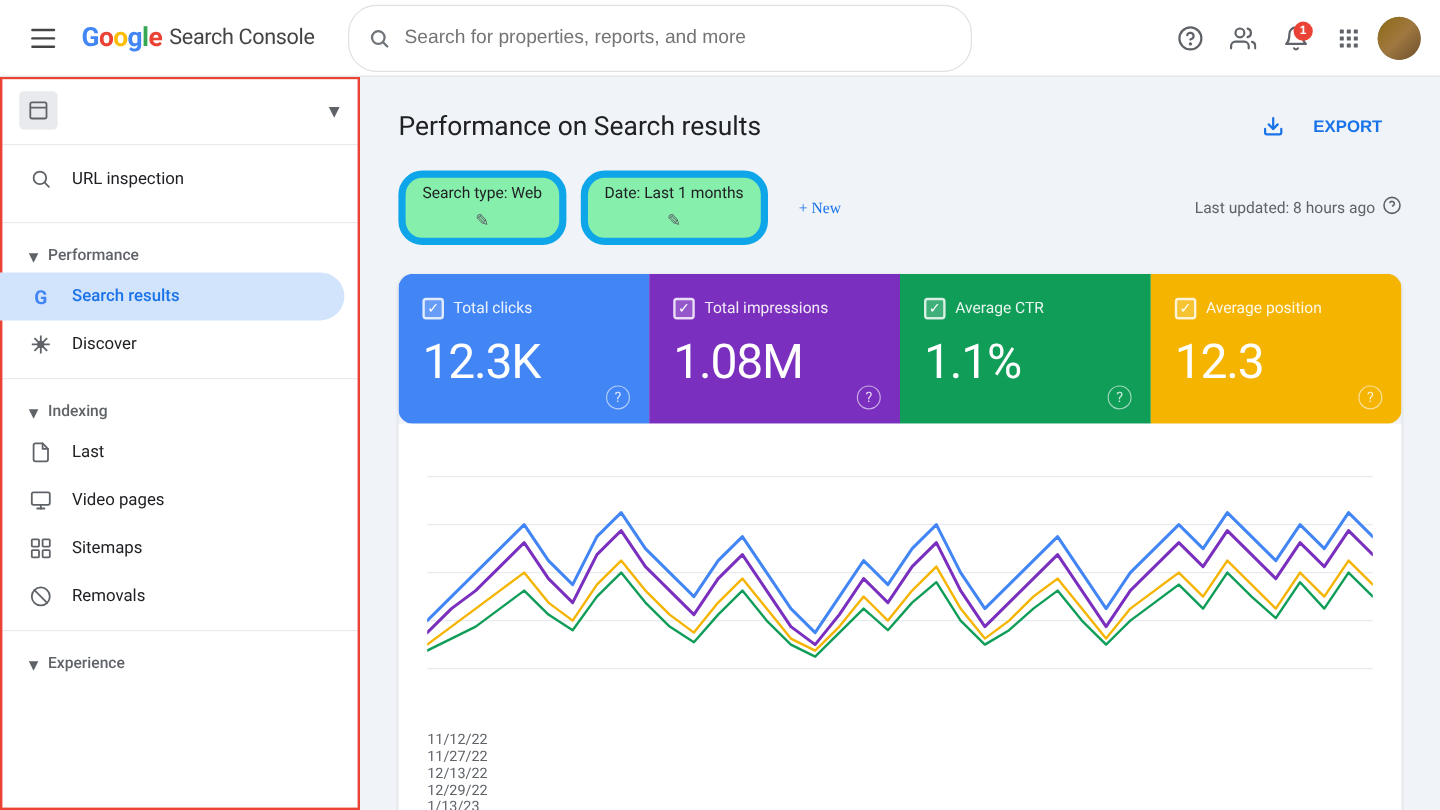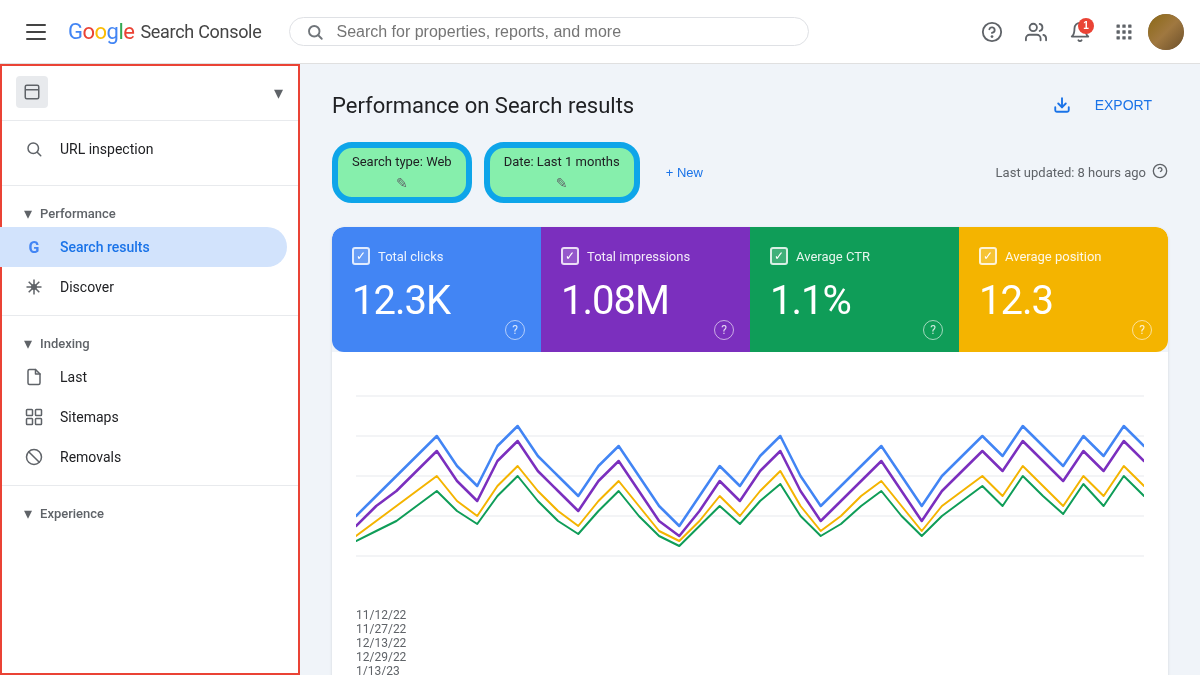--- a/index.html
+++ b/index.html
@@ -31,35 +31,35 @@
       border-radius: 50%;
     }
     .hamburger-icon { display: flex; flex-direction: column; gap: 5px; }
     .hamburger-icon span { width: 20px; height: 2px; background: #444; border-radius: 2px; display: block; }
 
     .logo-area {
       display: flex; align-items: center; gap: 6px; text-decoration: none;
       flex-shrink: 0;
     }
     .google-logo {
-      font-size: 22px; font-weight: 400; letter-spacing: -0.5px;
+      font-size: 22px; font-weight: 700; letter-spacing: -0.5px;
     }
     .g-blue { color: #4285F4; }
     .g-red { color: #EA4335; }
     .g-yellow { color: #FBBC05; }
     .g-green { color: #34A853; }
     .logo-text {
       font-size: 18px; color: #444; font-weight: 400; letter-spacing: -0.3px;
     }
 
     .search-bar-container {
       flex: 1; max-width: 520px; margin: 0 16px;
     }
     .search-bar {
-      width: 100%; height: 29px; border: 1px solid #dfe1e5; border-radius: 24px;
+      width: 100%; height: 56px; border: 1px solid #dfe1e5; border-radius: 24px;
       display: flex; align-items: center; padding: 0 16px; gap: 12px;
       background: #fff;
     }
     .search-icon-svg { color: #70757a; flex-shrink: 0; }
     .search-input {
       border: none; outline: none; flex: 1; font-size: 16px; color: #202124;
       background: transparent;
     }
 
     .header-actions {
@@ -136,36 +136,36 @@
       flex: 1; padding: 24px 32px; overflow-y: auto; background: #f0f4f9;
     }
 
     .content-header {
       display: flex; align-items: center; justify-content: space-between; margin-bottom: 20px;
     }
     .page-title { font-size: 22px; font-weight: 400; color: #202124; text-align: center; }
     .export-btn {
       display: flex; align-items: center; gap: 24px; padding: 8px 16px;
       border: none; background: none; cursor: pointer; color: #1a73e8;
-      font-size: 14px; font-weight: 400; border-radius: 4px;
+      font-size: 14px; font-weight: 700; border-radius: 4px;
     }
 
     .filter-bar {
       display: flex; align-items: center; gap: 12px; margin-bottom: 24px;
     }
     .filter-chip {
       display: flex; align-items: center; gap: 6px; padding: 6px 14px;
       border: 6px solid #0ea5e9; border-radius: 20px; background: #86efac;
       font-size: 13px; color: #202124; cursor: pointer; flex-direction: column;
     }
     .filter-edit-icon { color: #5f6368; font-size: 14px; }
     .add-filter-btn {
       display: flex; align-items: flex-end; gap: 4px; padding: 6px 14px;
       border: none; background: none; cursor: pointer; color: #1a73e8;
-      font-size: 13px; font-weight: 500;
+      font-size: 13px; font-weight: 500; font-family: Liberation Serif, serif;
     }
     .last-updated { margin-left: auto; font-size: 13px; color: #5f6368; display: flex; align-items: center; gap: 6px; }
     .help-icon { color: #5f6368; font-size: 16px; cursor: pointer; }
 
     
     .metrics-row {
       display: flex; gap: 0; margin-bottom: 0; border-radius: 12px; overflow: hidden;
     }
     .metric-card {
       flex: 1; padding: 20px 20px 28px; position: relative; cursor: pointer;
@@ -341,20 +341,30 @@
     <div class="nav-item">
       <span class="nav-item-icon">
         <svg width="18" height="18" viewBox="0 0 24 24" fill="none" stroke="currentColor" stroke-width="2" stroke-linecap="round" stroke-linejoin="round">
           <path d="M14 2H6a2 2 0 0 0-2 2v16a2 2 0 0 0 2 2h12a2 2 0 0 0 2-2V8z"></path>
           <polyline points="14 2 14 8 20 8"></polyline>
         </svg>
       </span>
       <span>Last</span>
     </div>
 
+    <div class="nav-item">
+      <span class="nav-item-icon">
+        <svg width="18" height="18" viewBox="0 0 24 24" fill="none" stroke="currentColor" stroke-width="2" stroke-linecap="round" stroke-linejoin="round">
+          <rect x="2" y="3" width="20" height="14" rx="2" ry="2"></rect>
+          <line x1="8" y1="21" x2="16" y2="21"></line>
+          <line x1="12" y1="17" x2="12" y2="21"></line>
+        </svg>
+      </span>
+      <span>Video pages</span>
+    </div>
 
     <div class="nav-item">
       <span class="nav-item-icon">
         <svg width="18" height="18" viewBox="0 0 24 24" fill="none" stroke="currentColor" stroke-width="2" stroke-linecap="round" stroke-linejoin="round">
           <rect x="2" y="2" width="8" height="8" rx="1"></rect>
           <rect x="14" y="2" width="8" height="8" rx="1"></rect>
           <rect x="2" y="14" width="8" height="8" rx="1"></rect>
           <rect x="14" y="14" width="8" height="8" rx="1"></rect>
         </svg>
       </span>

